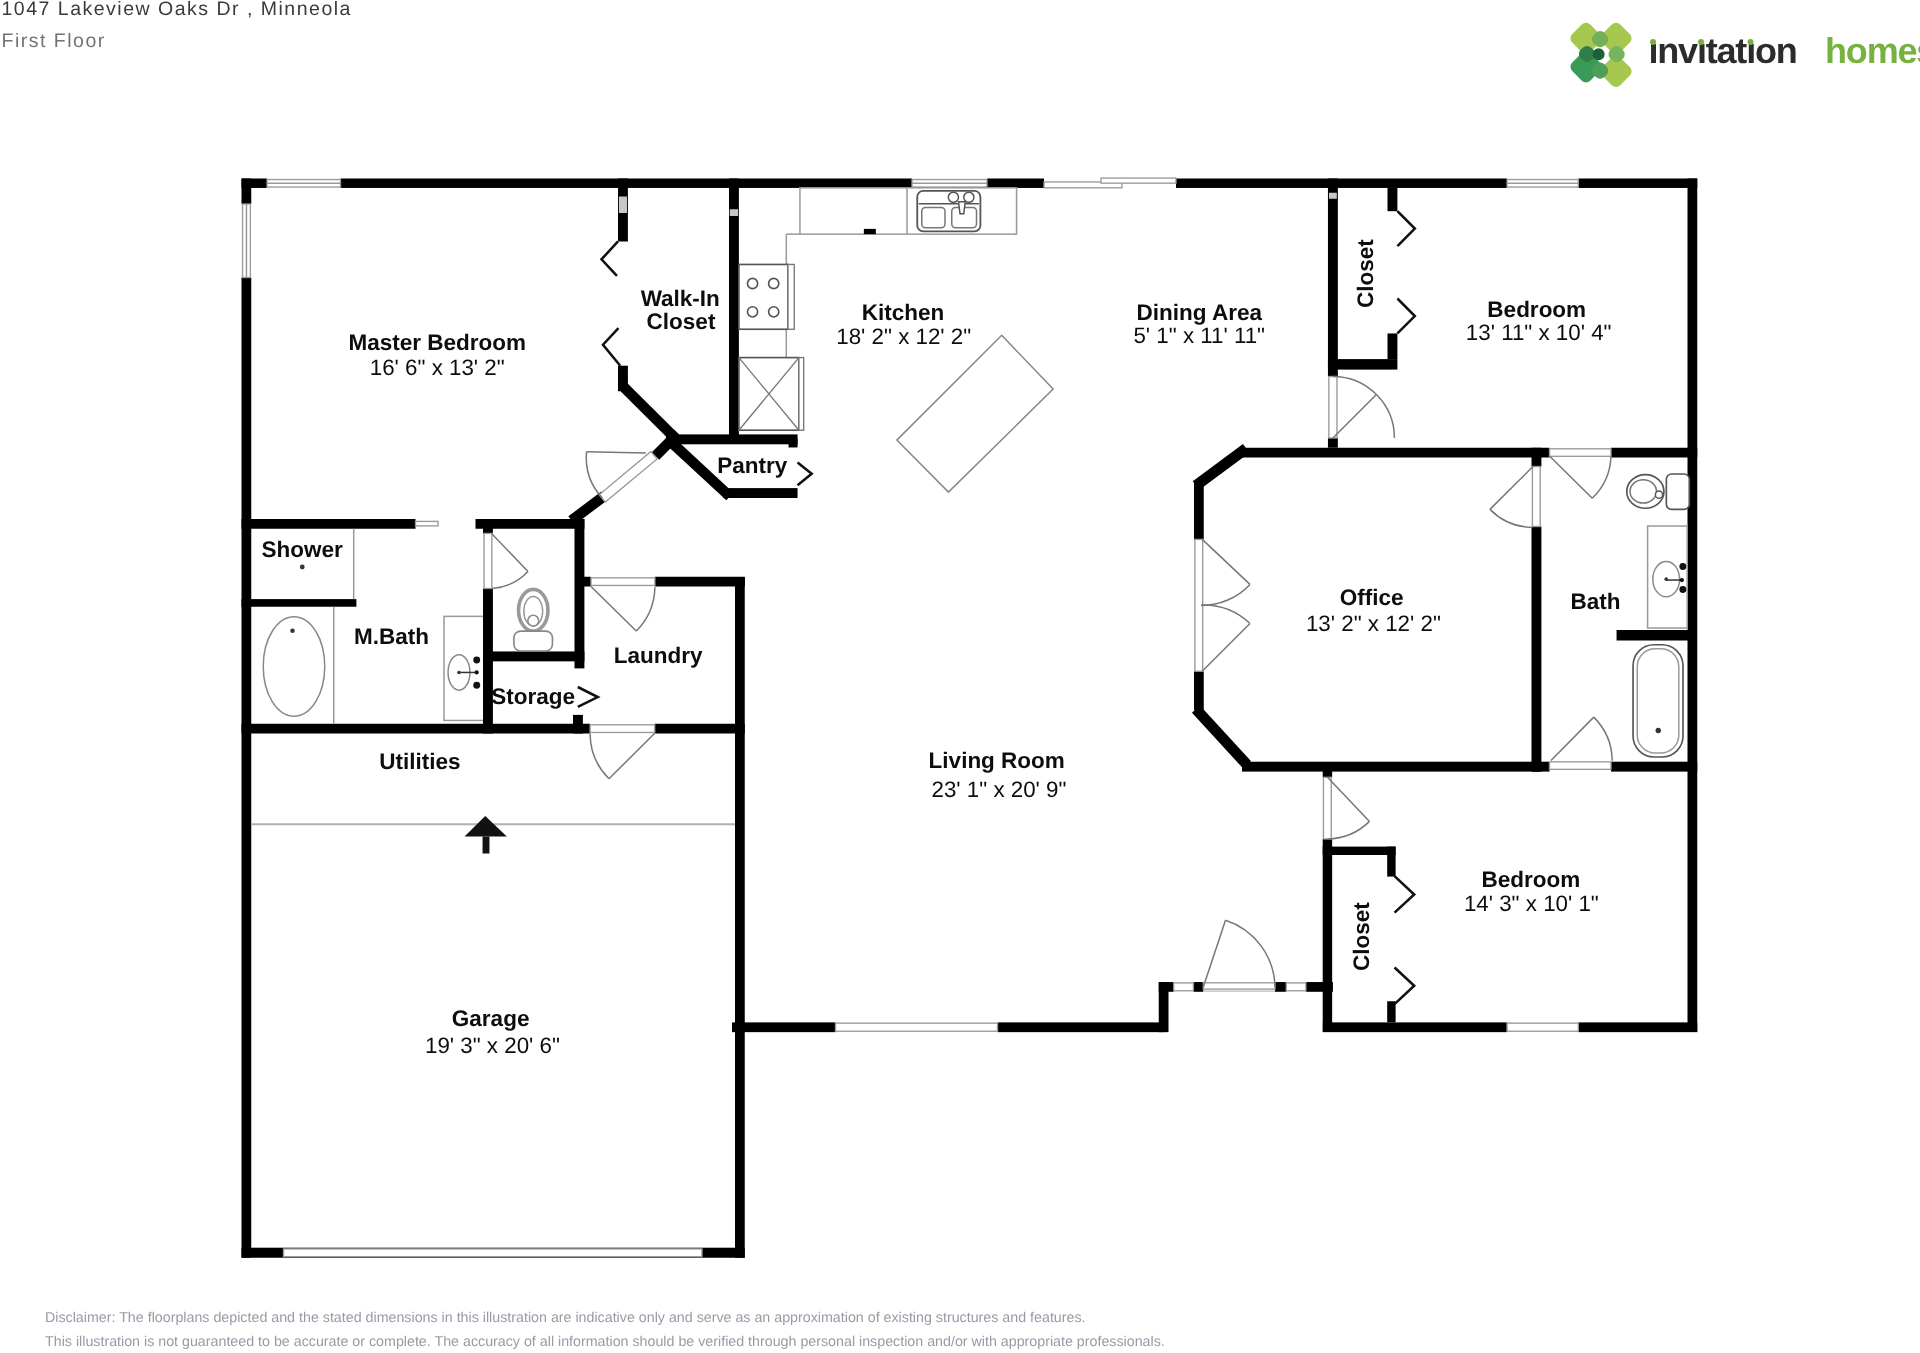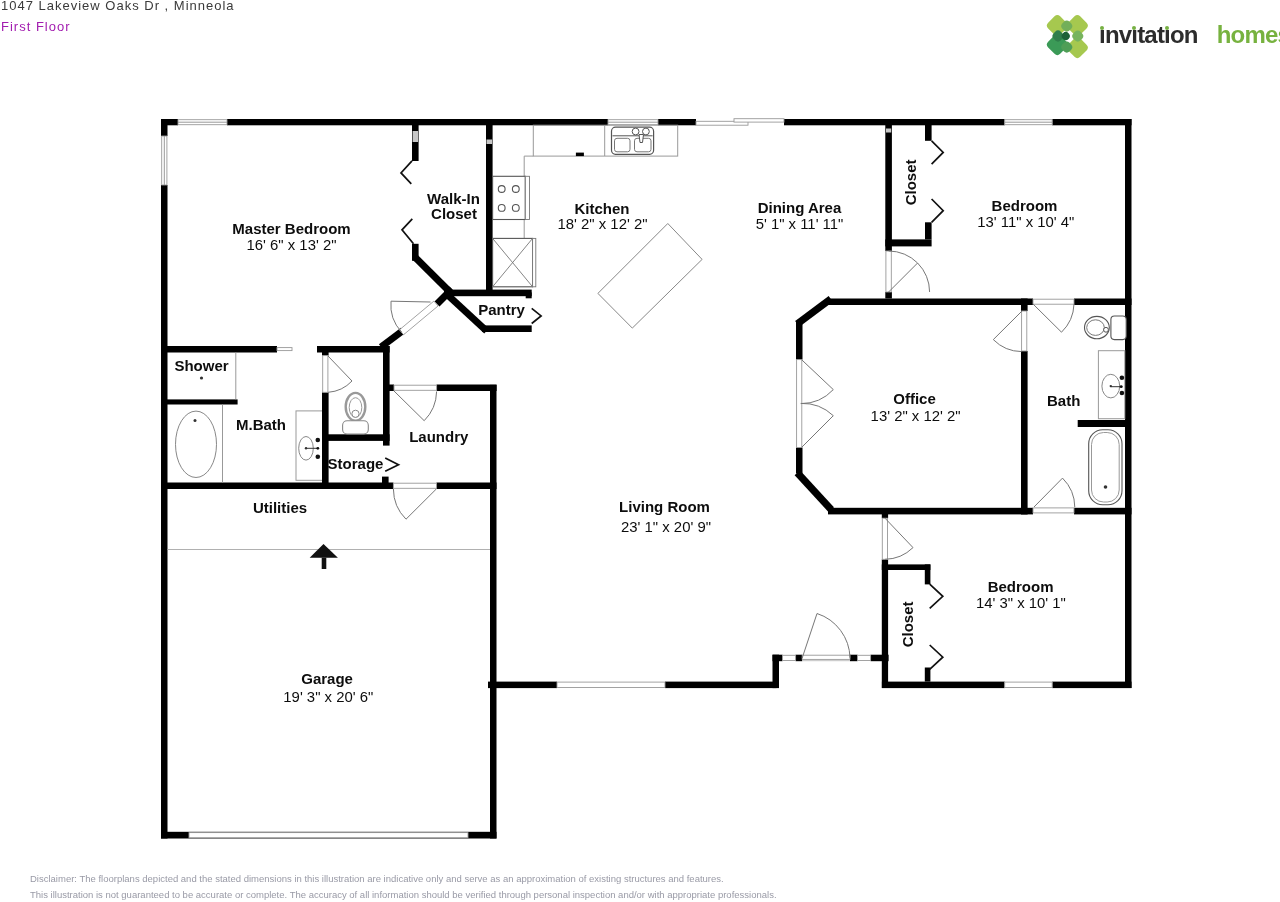--- a/index.html
+++ b/index.html
@@ -1,18 +1,18 @@
 <!DOCTYPE html>
 <html><head>
 <meta charset="utf-8">
 <style>
 html,body{margin:0;padding:0;background:#fff;width:1280px;height:902px;font-family:"Liberation Sans",sans-serif;overflow:hidden}
 .abs{position:absolute}
 #hdr1{left:1px;top:-2px;font-size:13px;letter-spacing:1px;color:#3a3a3a}
-#hdr2{left:1px;top:18.5px;font-size:13px;letter-spacing:1px;color:#a21caf}
+#hdr2{left:1px;top:18.5px;font-size:13px;letter-spacing:1px;color:#737373}
 #disc{left:30px;top:871px;font-size:9.5px;color:#999aa6;line-height:16.2px;white-space:nowrap}
 .dmd{position:absolute;border-radius:4px}
 #lgtxt{left:1099px;top:21.3px;font-size:24px;font-weight:bold;letter-spacing:-0.8px;color:#2c2c2c;white-space:nowrap}
 #lgtxt .i{position:relative}
 #lgtxt .i::after{content:"";position:absolute;left:0.6px;top:4.3px;width:4.6px;height:4.6px;border-radius:50%;background:#76b043}
 #lgtxt .gr{color:#77b23f}
 #lgtxt .tm{font-size:6px;font-weight:bold;color:#888;vertical-align:11px;letter-spacing:0}
 svg{position:absolute;left:0;top:0}
 .w{fill:#000}
 .gt{fill:#c7c7c7}

